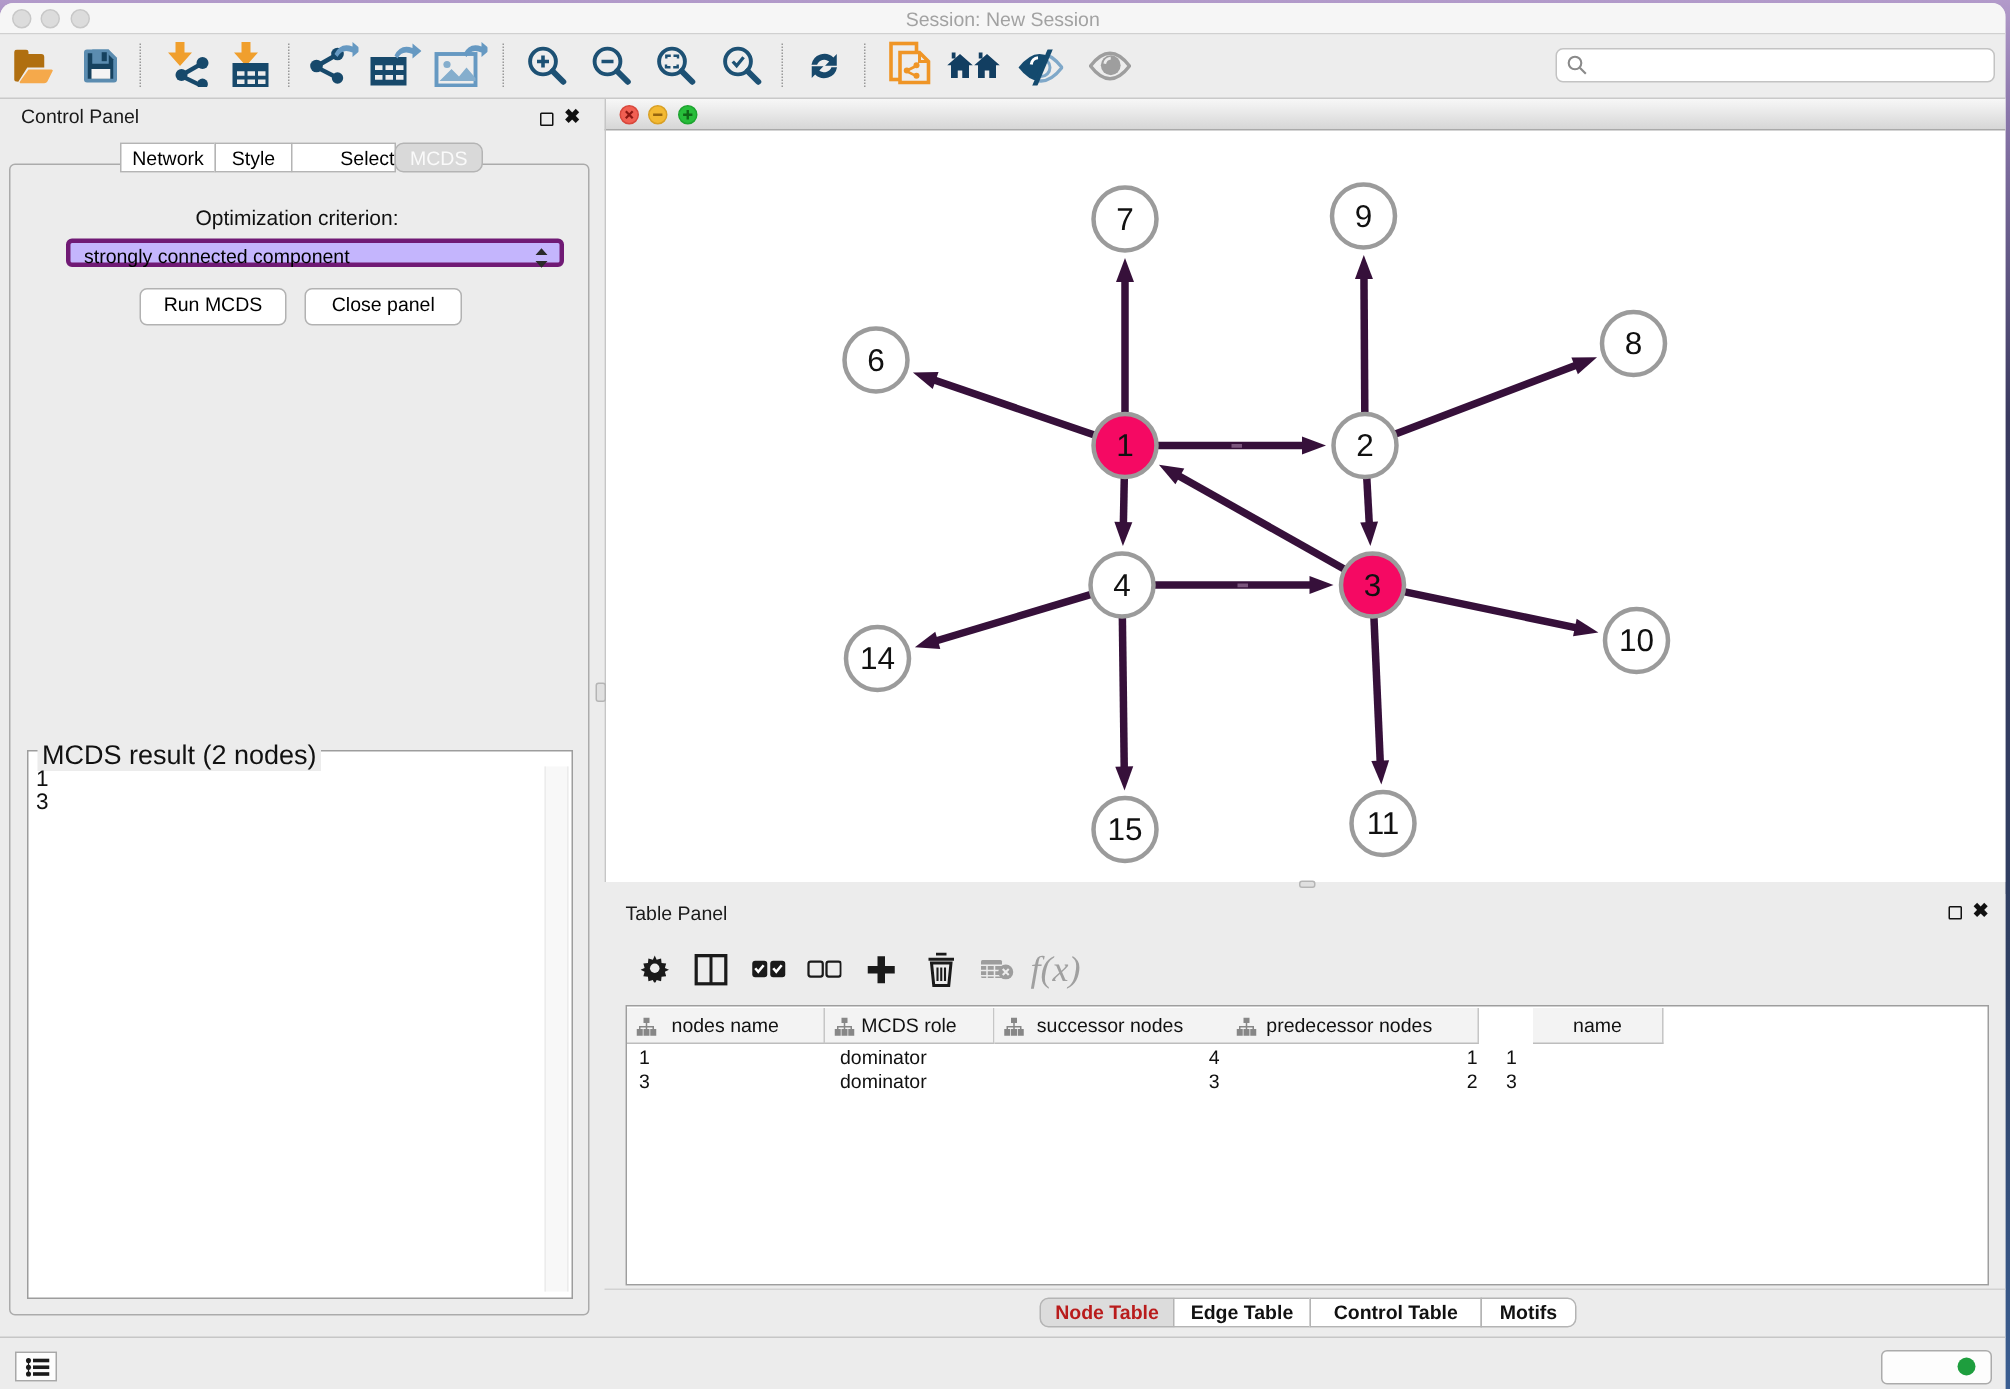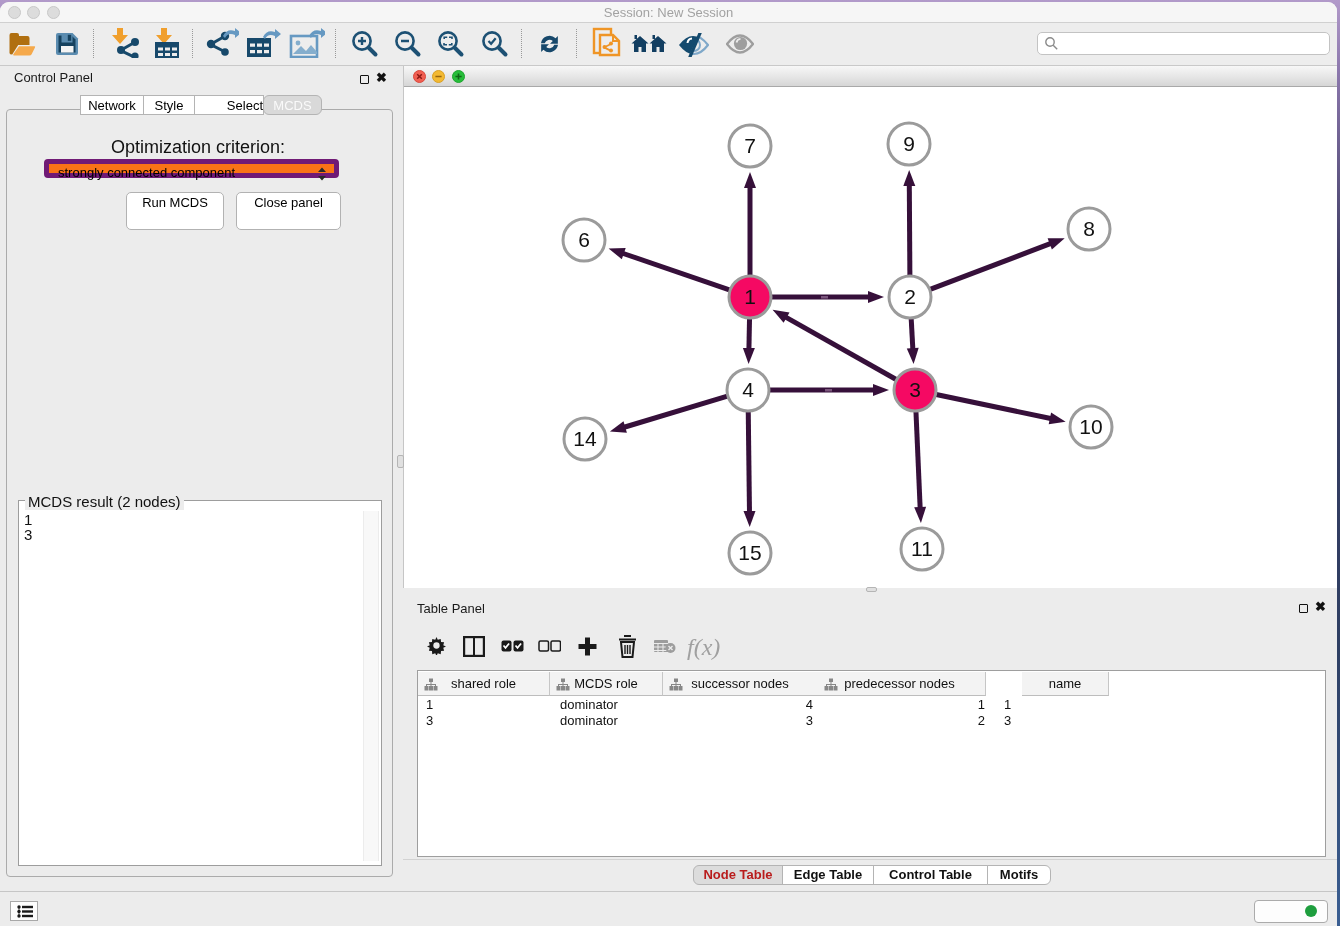--- a/index.html
+++ b/index.html
@@ -22,29 +22,29 @@
 #main{position:absolute;left:0;top:64px;width:1337px;height:825px;}
 
 #cp{position:absolute;left:0;top:0;width:396px;height:825px;background:#ececec;}
 #cpTitle{position:absolute;left:14px;top:4px;font-size:13px;color:#1a1a1a;}
 #cpFloat{position:absolute;left:360px;top:9px;width:9px;height:9px;border:1.5px solid #111;box-sizing:border-box;border-radius:1px;}
 #cpClose{position:absolute;left:376px;top:4px;font-size:13px;font-weight:bold;color:#111;}
 #cpPane{position:absolute;left:6px;top:43px;width:387px;height:768px;border:1px solid #ababab;
  border-radius:4px;background:#ececec;box-sizing:border-box;}
 .tab{position:absolute;top:29px;height:20px;box-sizing:border-box;border:1px solid #b4b4b4;
  background:#fff;font-size:13px;color:#000;text-align:center;line-height:19px;z-index:3;}
-#optLabel{position:absolute;left:0;top:71px;width:396px;text-align:center;font-size:18px;color:#111;}
-#combo{position:absolute;left:44px;top:93px;width:295px;height:19px;background:#f97316;
- border:5px solid #701a75;border-radius:4px;font-size:13px;color:#000;line-height:18px;
+#optLabel{position:absolute;left:0;top:71px;width:396px;text-align:center;font-size:14px;color:#111;}
+#combo{position:absolute;left:44px;top:93px;width:332px;height:19px;background:#c4b5fd;
+ border:3px solid #701a75;border-radius:4px;font-size:13px;color:#000;line-height:18px;
  padding-left:9px;box-sizing:border-box;}
-.btn{position:absolute;top:126px;height:38px;background:#fff;border:1px solid #b2b2b2;
- border-radius:5px;font-size:13px;color:#000;text-align:center;line-height:19px;box-sizing:border-box;margin-left:33px;}
+.btn{position:absolute;top:126px;height:25px;background:#fff;border:1px solid #b2b2b2;
+ border-radius:5px;font-size:13px;color:#000;text-align:center;line-height:19px;box-sizing:border-box;}
 #fs{position:absolute;left:18px;top:434px;width:364px;height:366px;border:1px solid #9d9d9d;
  background:#fff;box-sizing:border-box;}
-#fsLegend{position:absolute;left:6px;top:-8px;background:#ececec;padding:0 3px;font-size:15px;color:#111;}
+#fsLegend{position:absolute;left:6px;top:-8px;background:#ececec;padding:0 3px;font-size:18px;color:#111;}
 #fsList{position:absolute;left:5px;top:11px;font-size:15px;color:#111;line-height:15px;}
 #fsScroll{position:absolute;right:2px;top:10px;width:14px;height:350px;background:#f8f8f8;border-left:1px solid #ececec;border-right:1px solid #ececec;}
 
 #net{position:absolute;left:403px;top:0;width:934px;height:522px;background:#fff;}
 #netTitle{position:absolute;left:0;top:0;width:934px;height:21px;
  background:linear-gradient(180deg,#f7f7f7 0%,#e9e9e9 45%,#d6d6d6 100%);
  border-bottom:1px solid #a9a9a9;box-sizing:border-box;}
 #netTitle span{position:absolute;top:3px;width:100%;text-align:center;font-size:13px;color:#222;font-weight:bold;}
 .mtl{position:absolute;top:3.5px;width:13px;height:13px;border-radius:50%;box-sizing:border-box;}
 .mtl svg{position:absolute;left:0;top:0;}
@@ -353,21 +353,21 @@
             <rect x="0" y="0" width="14" height="12" rx="1"></rect>
     </g>
     <g stroke="#ececec" stroke-width="1">
             <path d="M0 3.5 h14 M0 7 h14 M0 10.5 h14 M4 3.5 v9 M9 3.5 v9"></path>
           </g>
     <circle cx="16.5" cy="8" r="5" fill="#9d9d9d"></circle>
     <path d="M14.5 6 l4 4 M18.5 6 l-4 4" stroke="#ececec" stroke-width="1.4"></path>
    </svg>
    <div style="position:absolute;left:284px;top:38px;font-family:'Liberation Serif',serif;font-style:italic;font-size:24px;color:#a0a0a0;">f(x)</div>
    <div id="tbl">
-    <div class="th" style="left:0;width:132px;">shared role</div>
+    <div class="th" style="left:0;width:132px;">nodes name</div>
           <svg class="hic" style="left:6px" viewBox="0 0 14 13">
             <path d="M5 0.5 h4 v3.5 h-4 z M0.5 8 h4 v4.5 h-4 z M5 8 h4 v4.5 h-4 z M9.5 8 h4 v4.5 h-4 z M6.5 4 h1 v2 h-1 z M2 6 h10 v1 h-10 z M2 6.5 h1 v1.5 h-1 z M11 6.5 h1 v1.5 h-1 z M6.5 6.5 h1 v1.5 h-1 z" fill="#878787"></path>
           </svg>
           <svg class="hic" style="left:138px" viewBox="0 0 14 13">
             <path d="M5 0.5 h4 v3.5 h-4 z M0.5 8 h4 v4.5 h-4 z M5 8 h4 v4.5 h-4 z M9.5 8 h4 v4.5 h-4 z M6.5 4 h1 v2 h-1 z M2 6 h10 v1 h-10 z M2 6.5 h1 v1.5 h-1 z M11 6.5 h1 v1.5 h-1 z M6.5 6.5 h1 v1.5 h-1 z" fill="#878787"></path>
           </svg>
           <svg class="hic" style="left:251px" viewBox="0 0 14 13">
             <path d="M5 0.5 h4 v3.5 h-4 z M0.5 8 h4 v4.5 h-4 z M5 8 h4 v4.5 h-4 z M9.5 8 h4 v4.5 h-4 z M6.5 4 h1 v2 h-1 z M2 6 h10 v1 h-10 z M2 6.5 h1 v1.5 h-1 z M11 6.5 h1 v1.5 h-1 z M6.5 6.5 h1 v1.5 h-1 z" fill="#878787"></path>
           </svg>
           <svg class="hic" style="left:406px" viewBox="0 0 14 13">

